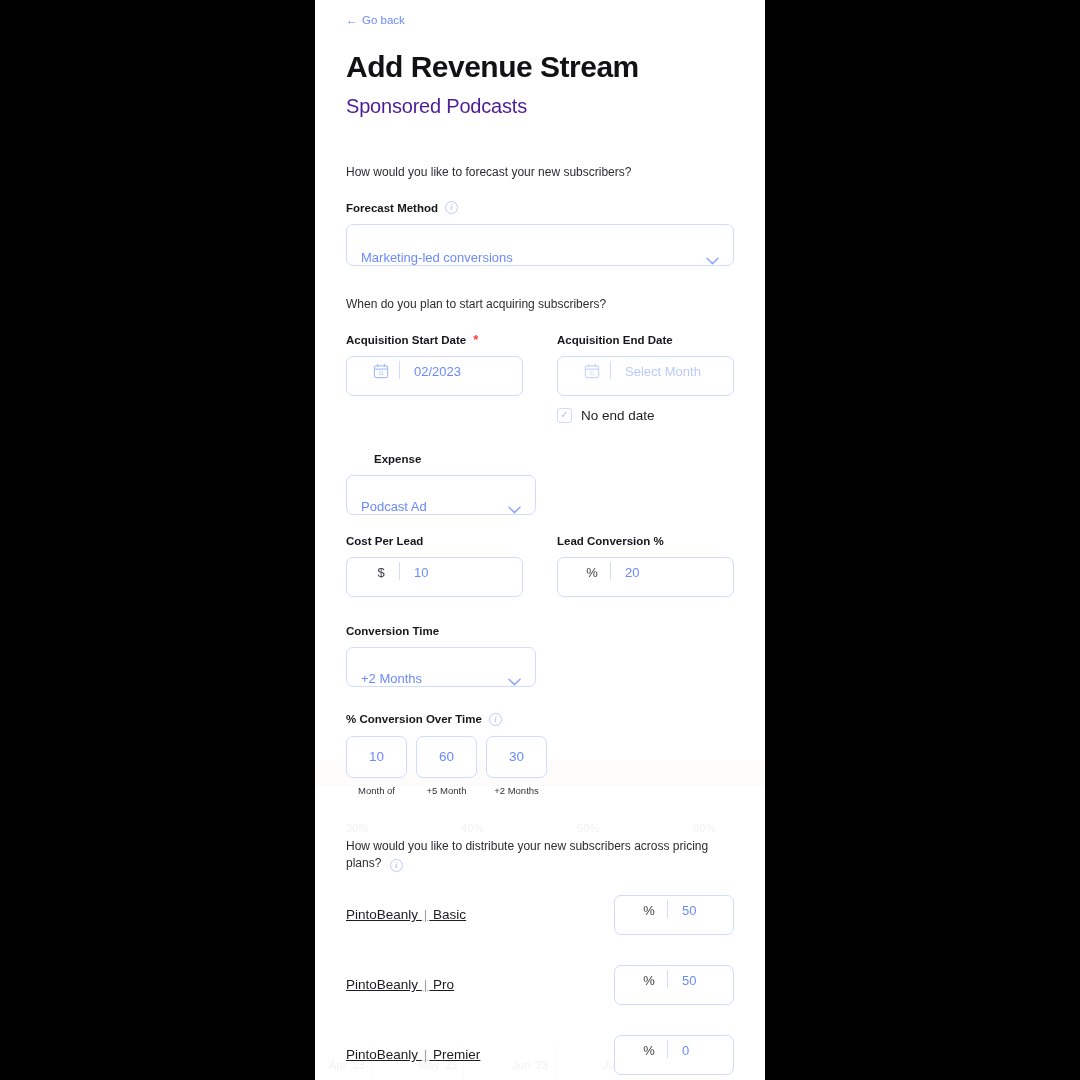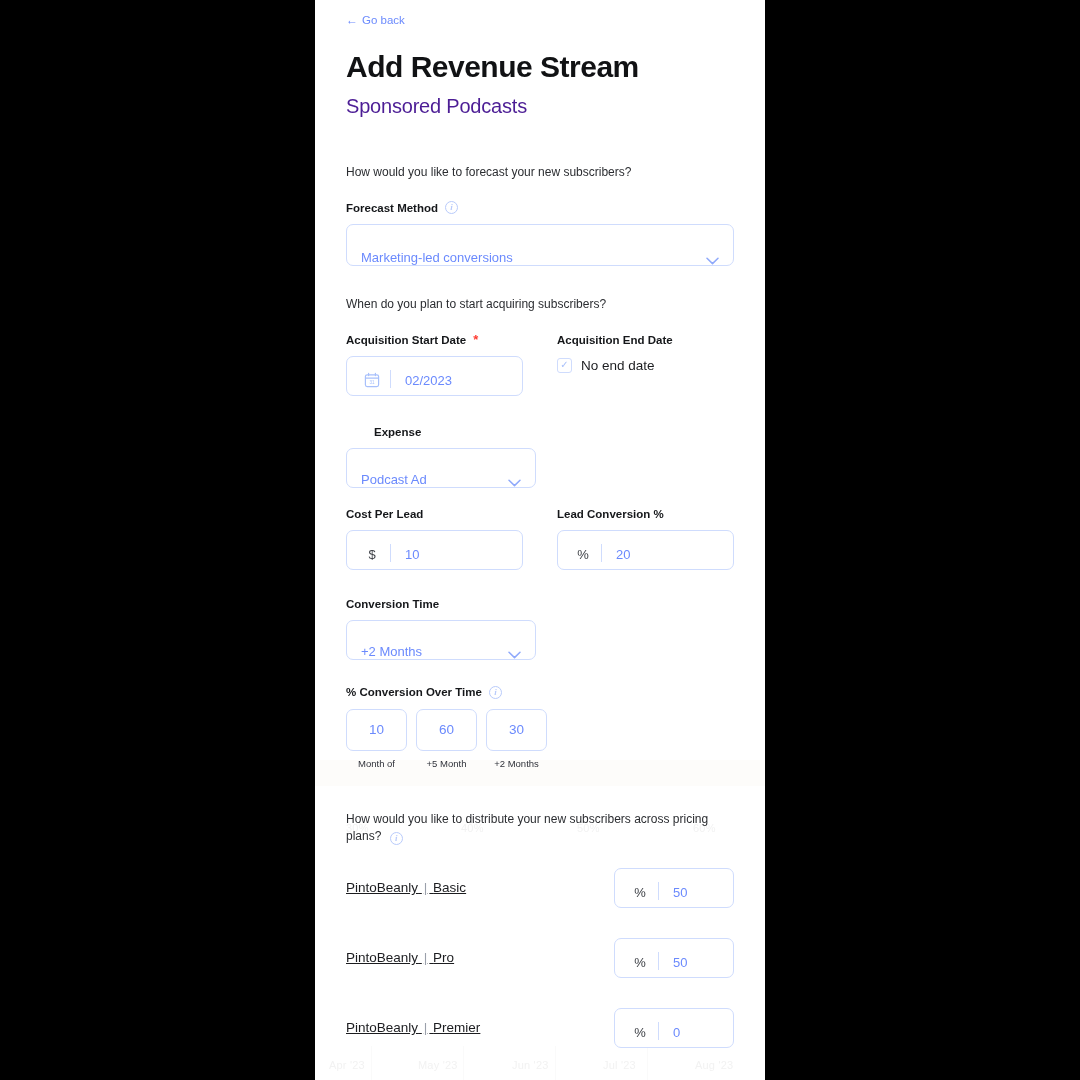--- a/index.html
+++ b/index.html
@@ -114,21 +114,21 @@
     height: 40px;
     display: flex;
     align-items: flex-end;
     color: #6b8afd;
     font-size: 13px;
     cursor: pointer;
   }
   .ctrl.select { justify-content: space-between; padding: 0 14px; }
   .ctrl.select .chev { color: #8fa9fb; font-size: 11px; }
 
-  .ctrl.input { padding: 7px; overflow: hidden; }
+  .ctrl.input { padding: 16px; overflow: hidden; }
   .ctrl.input .prefix {
     width: 36px;
     display: flex; align-items: center; justify-content: center;
     color: #3f4248;
     font-size: 13px;
     flex: none;
   }
   .ctrl.input .divider {
     width: 1px; height: 18px; background: #cfdcfd; flex: none;
   }
@@ -263,20 +263,32 @@
             </span>
             <span class="divider"></span>
             <span class="val">02/2023</span>
           </div>
         </div>
 
         <div class="col">
           <div class="field-label">
             <span>Acquisition End Date</span>
           </div>
+          <div class="ctrl input mt-10">
+            <span class="prefix">
+              <svg class="cal-icon" viewBox="0 0 16 16" fill="none">
+                <rect x="1.4" y="2.8" width="13.2" height="11.8" rx="1.8" stroke="#c6d7fc" stroke-width="1.2"></rect>
+                <path d="M1.4 6.2 H14.6" stroke="#c6d7fc" stroke-width="1.2"></path>
+                <path d="M4.6 1.3 V3.6 M11.4 1.3 V3.6" stroke="#c6d7fc" stroke-width="1.2" stroke-linecap="round"></path>
+                <text x="8" y="12.4" font-size="4.6" fill="#c6d7fc" text-anchor="middle" font-family="Liberation Sans, sans-serif">31</text>
+              </svg>
+            </span>
+            <span class="divider"></span>
+            <span class="val placeholder">Select Month</span>
+          </div>
 
           <div class="checkrow">
             <span class="checkbox">
               <span class="tick">✓</span>
             </span>
             <span class="lbl">No end date</span>
           </div>
         </div>
       </div>
 

